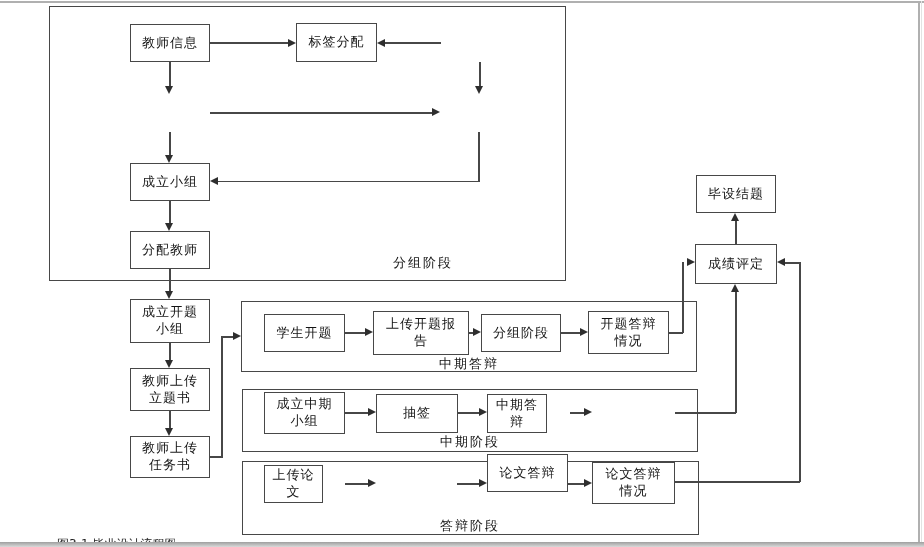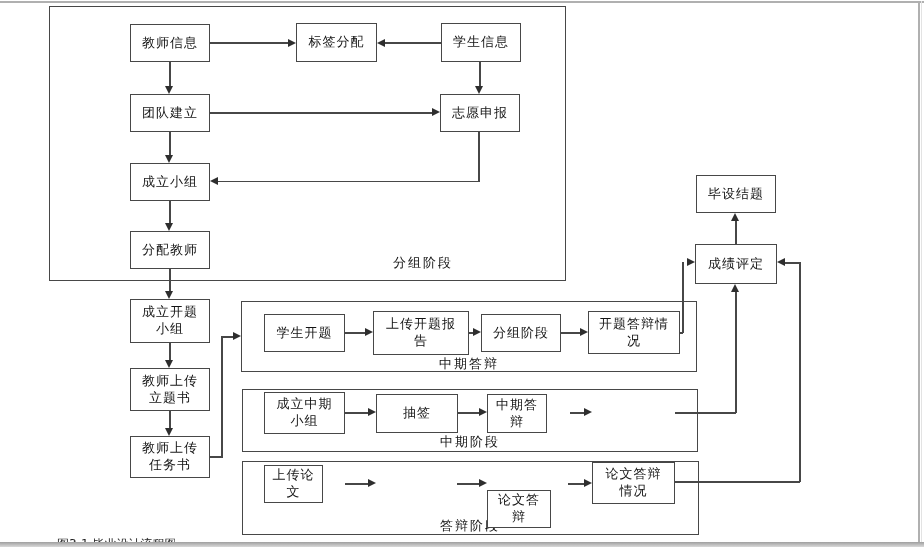--- a/index.html
+++ b/index.html
@@ -52,41 +52,38 @@
   <div class="container-box" style="left:242px;top:389px;width:456px;height:63px"></div>
   <div class="container-box" style="left:242px;top:461px;width:457px;height:74px"></div>
 
   <div class="stage-label" style="left:383px;top:254px;width:80px">分组阶段</div>
   <div class="stage-label" style="left:429px;top:355px;width:80px">中期答辩</div>
   <div class="stage-label" style="left:430px;top:433px;width:80px">中期阶段</div>
   <div class="stage-label" style="left:430px;top:517px;width:80px">答辩阶段</div>
 
   <div class="node" style="left:130px;top:24px;width:80px;height:38px">教师信息</div>
   <div class="node" style="left:296px;top:23px;width:81px;height:39px">标签分配</div>
-  <div class="node" style="left:441px;top:23px;width:80px;height:39px">学生信息</div>
-  <div class="node" style="left:130px;top:94px;width:80px;height:38px">团队建立</div>
-  <div class="node" style="left:440px;top:94px;width:80px;height:38px">志愿申报</div>
   <div class="node" style="left:130px;top:163px;width:80px;height:38px">成立小组</div>
   <div class="node" style="left:130px;top:231px;width:80px;height:38px">分配教师</div>
 
   <div class="node" style="left:130px;top:299px;width:80px;height:44px">成立开题小组</div>
   <div class="node" style="left:130px;top:368px;width:80px;height:43px">教师上传立题书</div>
   <div class="node" style="left:130px;top:436px;width:80px;height:42px">教师上传任务书</div>
 
   <div class="node" style="left:264px;top:314px;width:81px;height:38px">学生开题</div>
   <div class="node" style="left:373px;top:311px;width:96px;height:44px">上传开题报告</div>
   <div class="node" style="left:481px;top:314px;width:80px;height:38px">分组阶段</div>
-  <div class="node" style="left:588px;top:311px;width:92px;height:43px">开题答辩情况</div>
+  <div class="node" style="left:588px;top:311px;width:81px;height:43px">开题答辩情况</div>
 
   <div class="node" style="left:264px;top:392px;width:81px;height:42px">成立中期小组</div>
   <div class="node" style="left:376px;top:394px;width:82px;height:39px">抽签</div>
   <div class="node" style="left:487px;top:394px;width:60px;height:39px">中期答辩</div>
 
   <div class="node" style="left:264px;top:465px;width:59px;height:38px">上传论文</div>
-  <div class="node" style="left:487px;top:490px;width:64px;height:38px">论文答辩</div>
+  <div class="node" style="left:487px;top:454px;width:81px;height:38px">论文答辩</div>
   <div class="node" style="left:592px;top:462px;width:83px;height:42px">论文答辩情况</div>
 
   <div class="node" style="left:696px;top:175px;width:80px;height:38px">毕设结题</div>
   <div class="node" style="left:695px;top:244px;width:82px;height:40px">成绩评定</div>
 
   <div class="hline" style="left:210px;top:42px;width:78px"></div>
   <div class="arr r" style="left:288px;top:38.5px"></div>
   <div class="hline" style="left:385px;top:42px;width:56px"></div>
   <div class="arr l" style="left:377px;top:38.5px"></div>
   <div class="vline" style="left:169px;top:62px;height:25px"></div>

